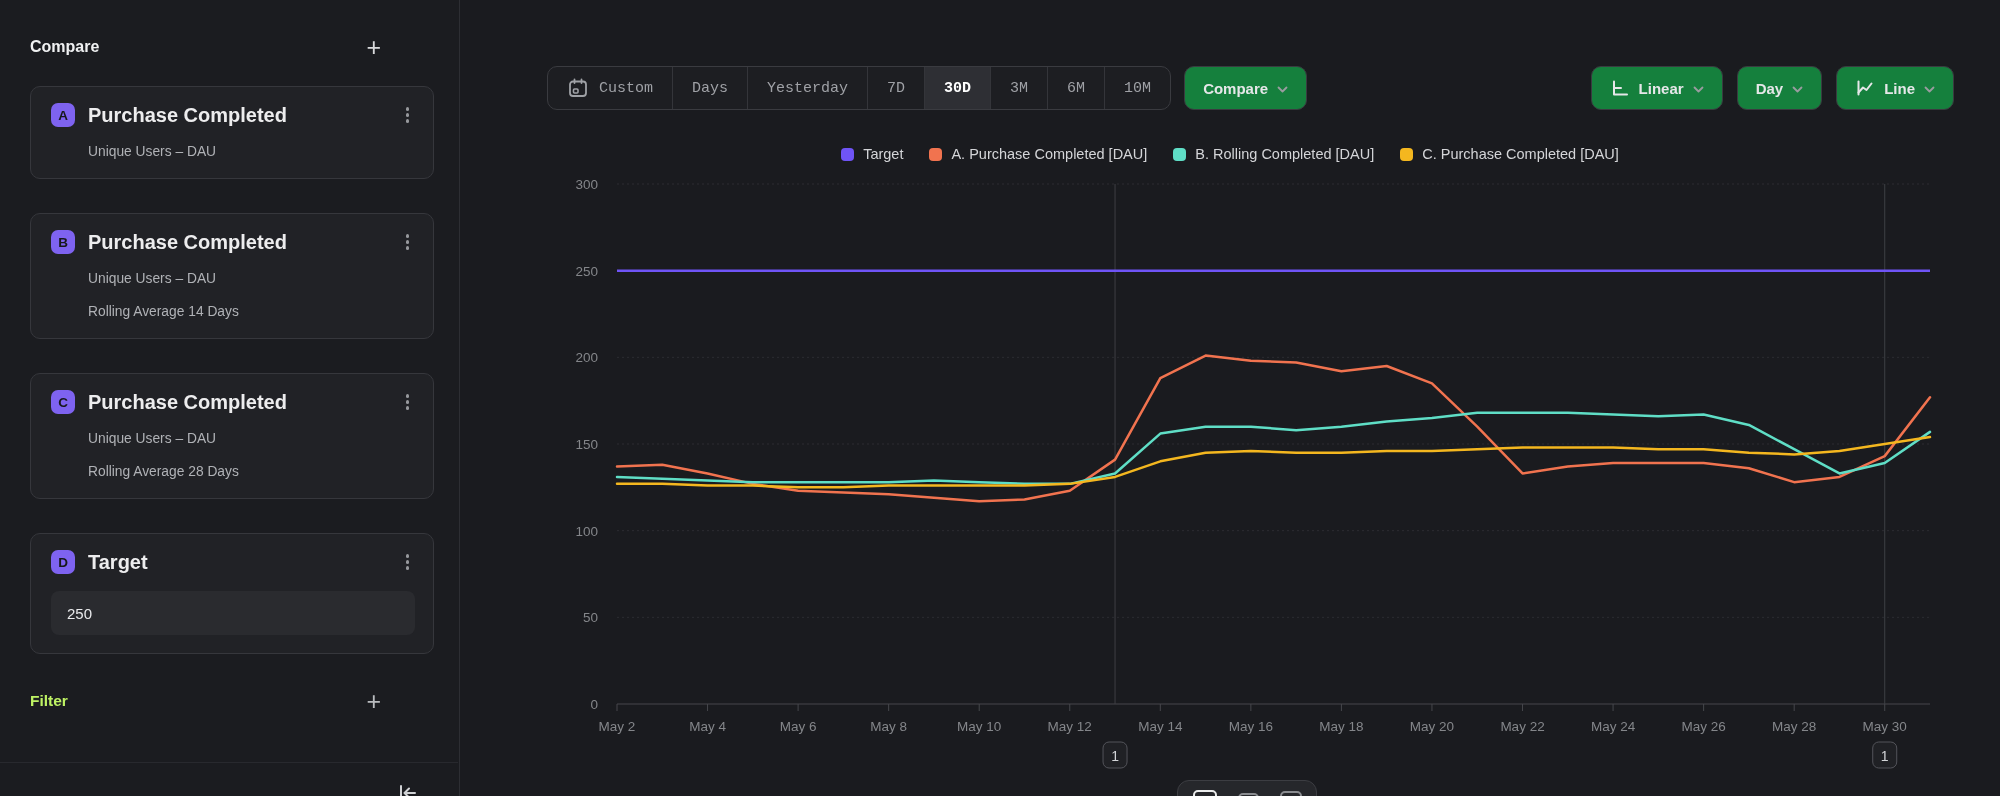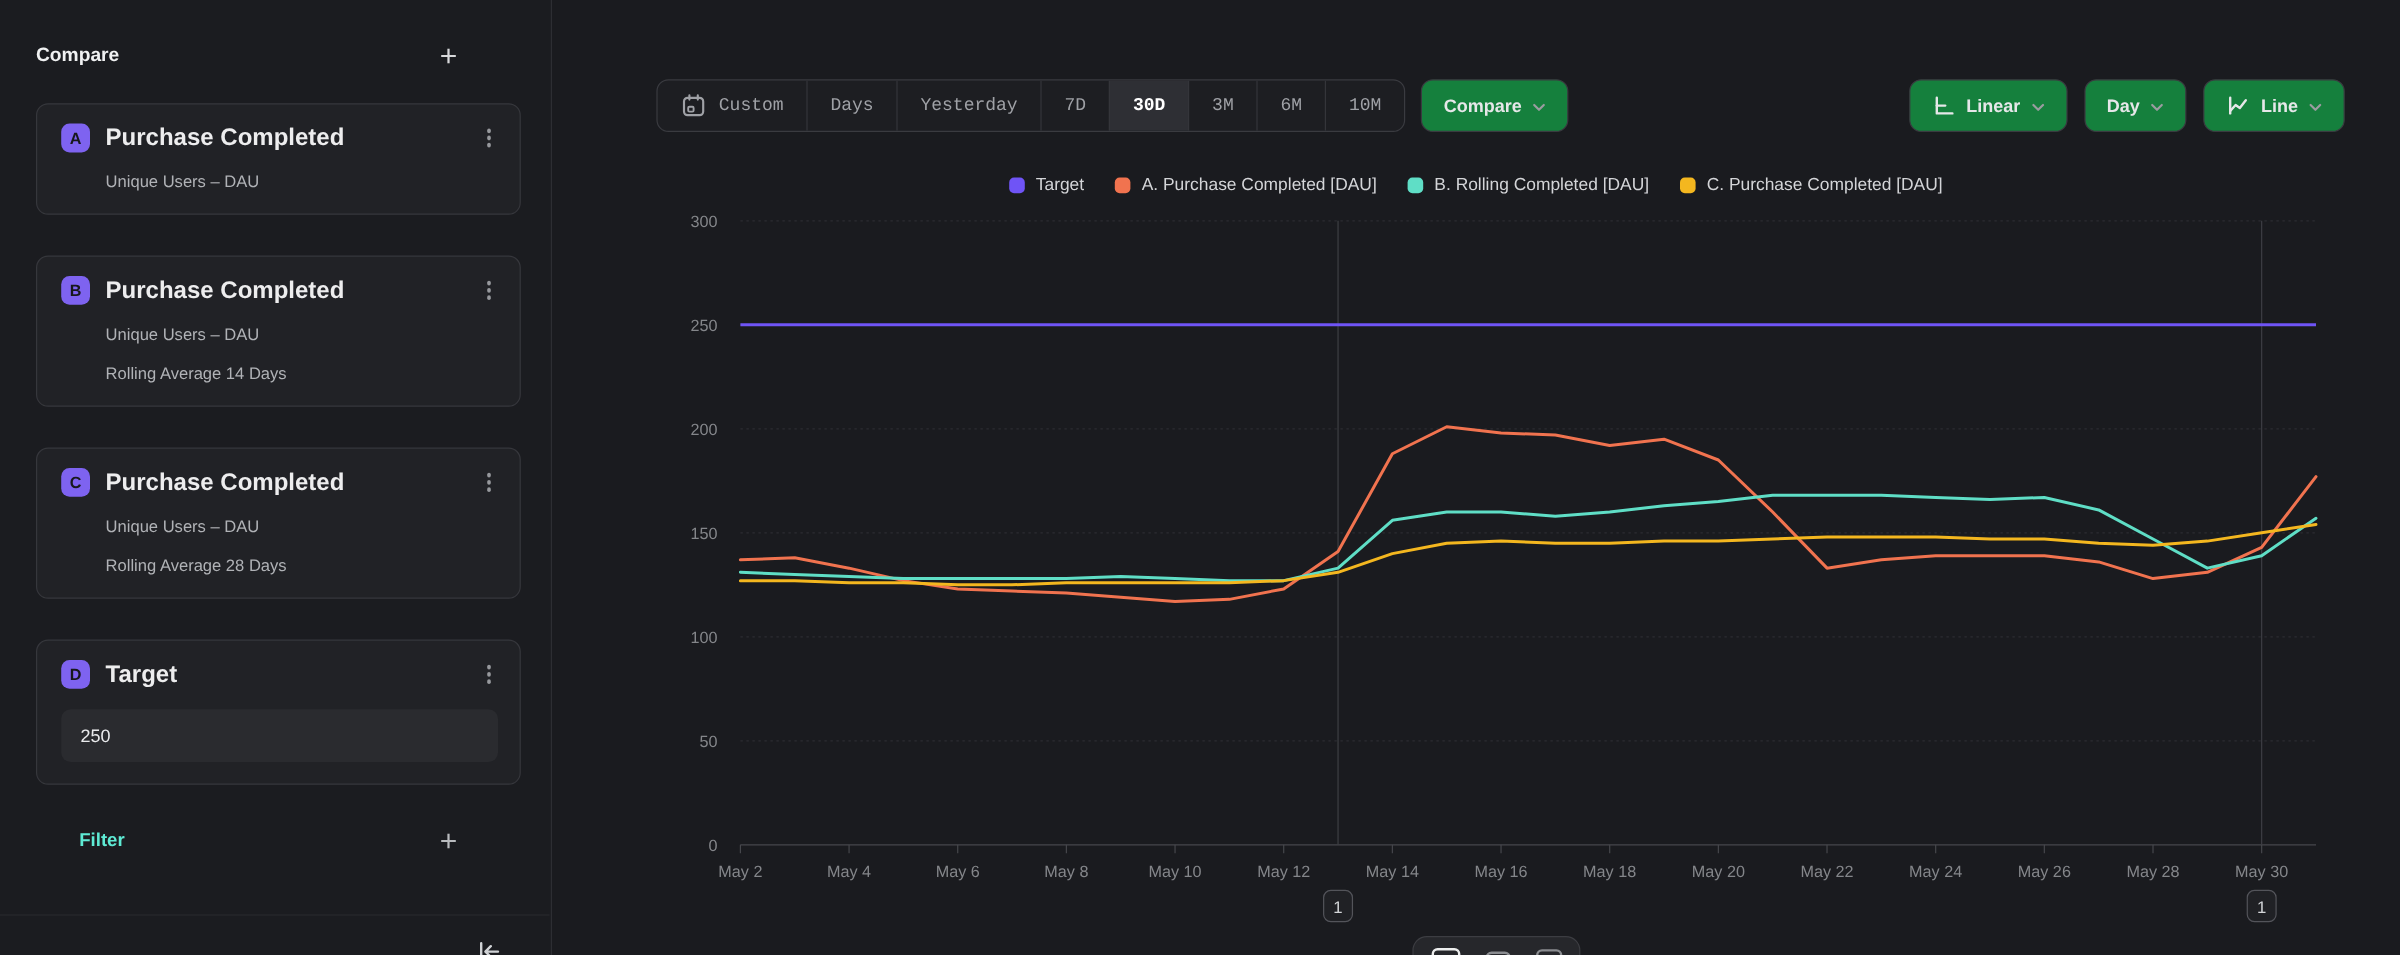--- a/index.html
+++ b/index.html
@@ -30,21 +30,21 @@
   .card-title { font-size:20px; font-weight:600; color:#ededee; flex:1; }
   .kebab { background:none; border:none; cursor:pointer; display:flex; flex-direction:column; gap:2.5px; padding:4px 6px; }
   .kebab i { width:3.5px; height:3.5px; border-radius:50%; background:#97999d; }
   .card-sub { margin:13px 0 0 37px; font-size:13.8px; color:#b0b2b6; line-height:20px; }
   .target-input {
     display:block; width:364px; height:44px; margin:15px 0 2px 0;
     background:#2a2b2f; border:none; border-radius:8px; color:#e9eaec;
     font-size:15px; padding:0 16px; font-family:"Liberation Sans", sans-serif;
   }
   .filter-row { display:flex; align-items:center; justify-content:space-between; margin-top:18px; height:26px; padding-right:48px;}
-  .filter-label { font-size:15.5px; font-weight:600; color:#5eead4;margin-left:36px; }
+  .filter-label { font-size:15.5px; font-weight:600; color:#bef264; }
   .side-divider { position:absolute; left:0; right:1px; top:762px; height:1px; background:#28292e; }
   .collapse-btn { position:absolute; top:782px; right:40px; background:none; border:none; cursor:pointer; color:#d0d2d5; }
   
   .main { position:absolute; left:460px; top:0; width:1540px; height:796px; background:#1a1b1f; }
   .toolbar { position:absolute; left:0; right:0; top:66px; height:44px; display:flex; align-items:center; }
   .seg-group {
     margin-left:87px; height:44px; display:flex; align-items:stretch;
     border:1px solid #3a3b40; border-radius:10px; overflow:hidden; background:#1d1e22;
   }
   .seg { display:flex; align-items:center; gap:10px; padding:0 19px; font-size:15px; color:#9fa1a6;

